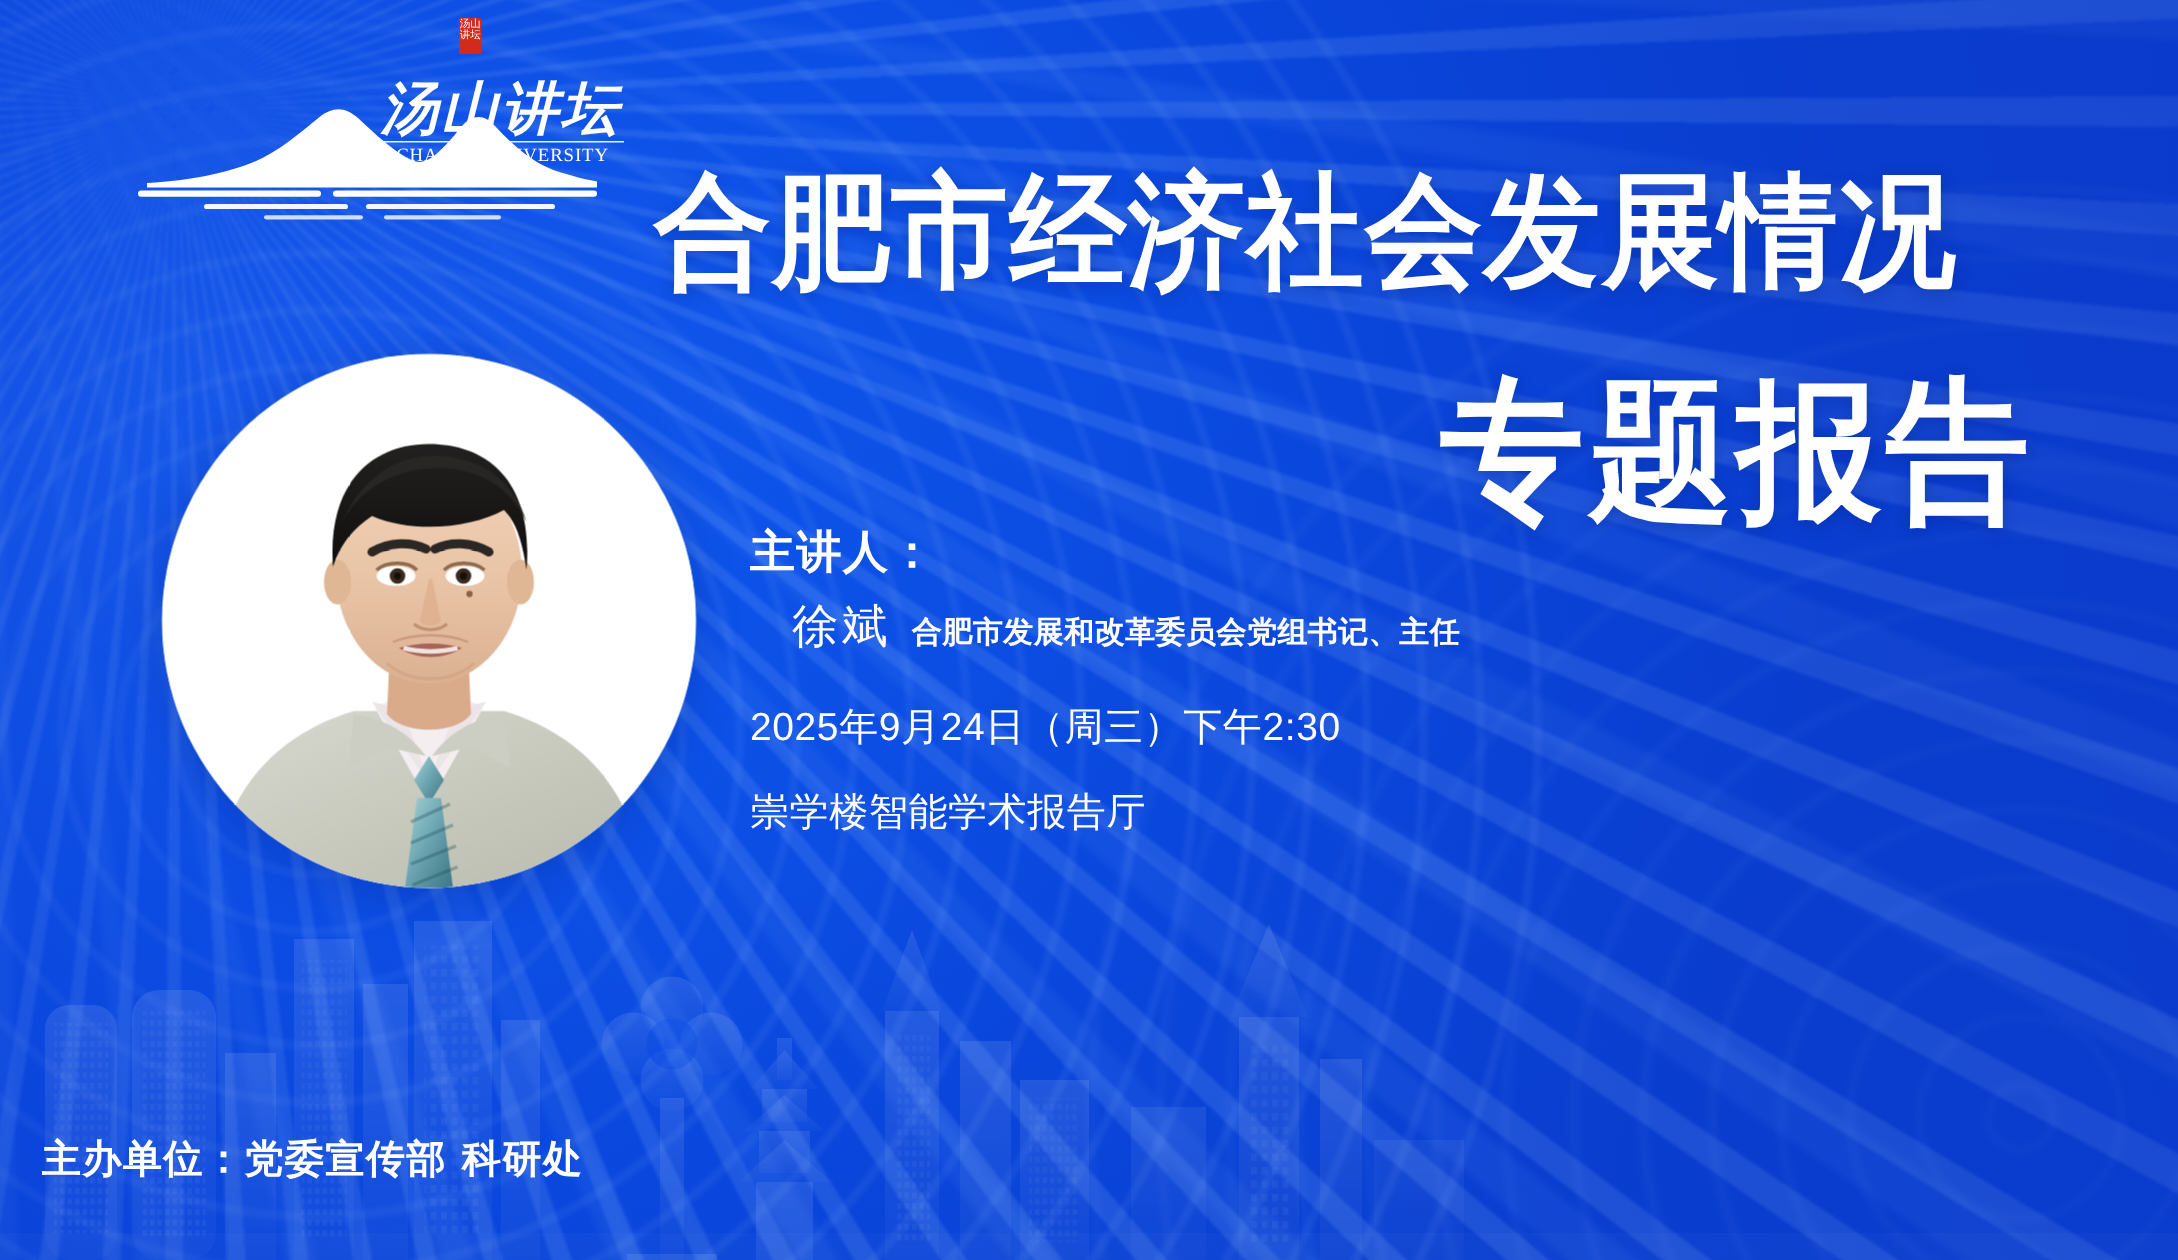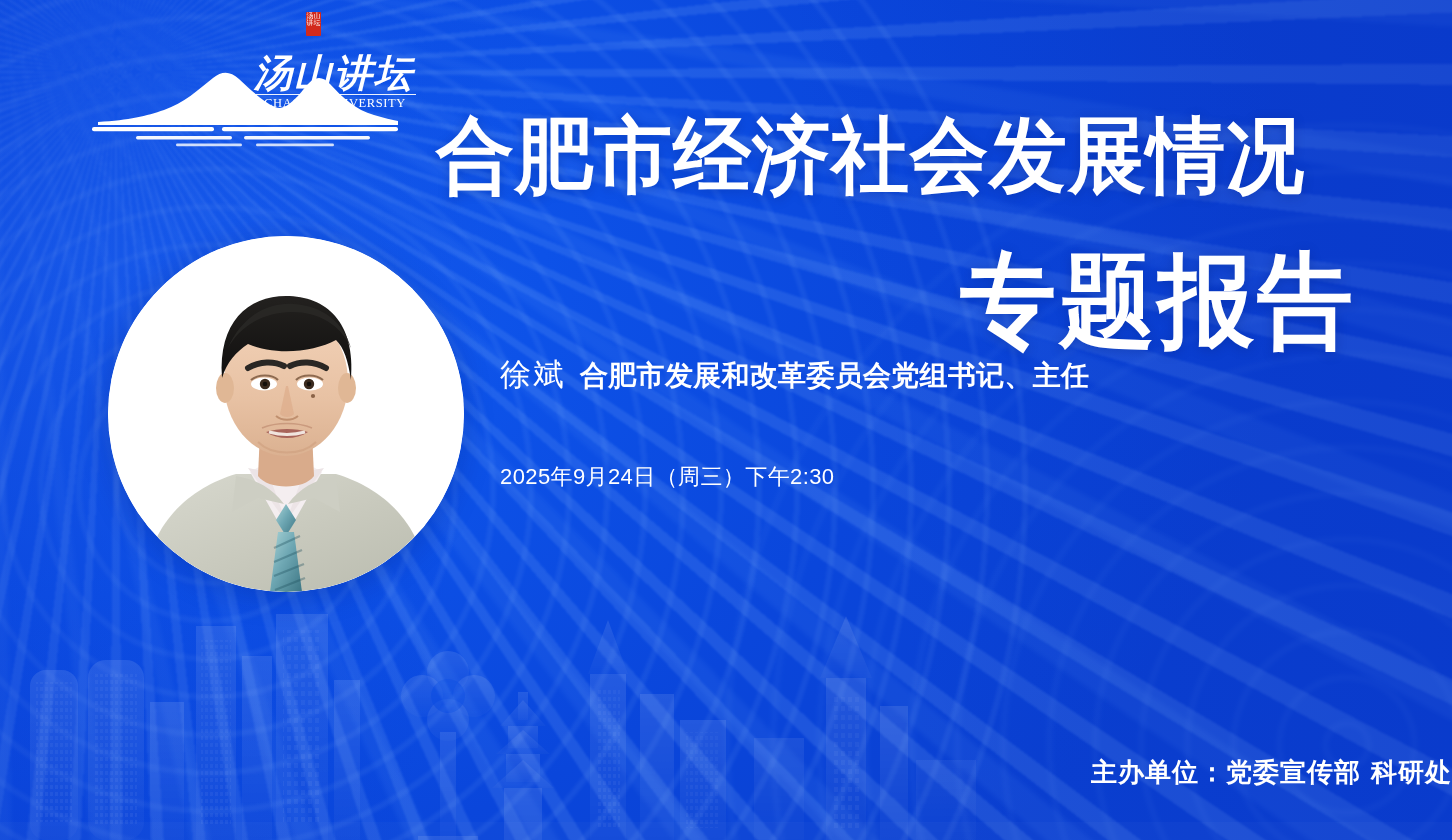--- a/index.html
+++ b/index.html
@@ -225,58 +225,58 @@
   }
   .info-label {
     font-size: 30px;
     font-weight: 900;
     letter-spacing: 1px;
     line-height: 1.42;
     font-family: "DejaVu Sans", "Liberation Sans", sans-serif;
     white-space: nowrap;
   }
   .info-value {
-    font-size: 22px;
+    font-size: 26px;
     font-weight: 400;
     letter-spacing: 0.4px;
     line-height: 1.5;
     font-family: "Liberation Sans", "DejaVu Sans", sans-serif;
     white-space: nowrap;
-    margin-top: 38px;
   }
   .speaker-row {
     display: flex;
     align-items: baseline;
     gap: 14px;
     white-space: nowrap;
     margin-top: 6px;
+    margin-left: 28px;
   }
   .speaker-name {
     font-size: 31px;
     font-weight: 400;
     letter-spacing: 2px;
     font-family: "Liberation Sans", "DejaVu Sans", sans-serif;
   }
   .speaker-title {
-    font-size: 28px;
+    font-size: 20px;
     font-weight: 700;
     letter-spacing: 0.3px;
     font-family: "DejaVu Sans", "Liberation Sans", sans-serif;
   }
   .gap-a { height: 22px; }
   .gap-b { height: 14px; }
   .gap-c { height: 4px; }
 
   
   .footer {
     position: absolute;
     left: 0;
     right: 0;
     top: 755px;
-    text-align: right;
+    text-align: left;
     text-decoration: underline;
   }
   .footer-text {
     display: inline-block;
     color: #ffffff;
     font-size: 26px;
     font-weight: 700;
     letter-spacing: 1px;
     font-family: "DejaVu Sans", "Liberation Sans", sans-serif;
     white-space: nowrap;
@@ -469,28 +469,30 @@
         <path d="M158 196 C170 204 188 204 200 196 C188 192 170 192 158 196 Z" fill="#a8645a"></path>
         <path d="M161 196 C172 199 186 199 197 196" stroke="#f0e4de" stroke-width="3" fill="none"></path>
         <path d="M154 192 C168 186 190 186 204 192" stroke="#c08d72" stroke-width="1.6" fill="none" opacity="0.7"></path>
 
         <path d="M150 206 C164 220 194 220 208 206" stroke="#cc9d7c" stroke-width="2" fill="none" opacity="0.55"></path>
       </g>
     </svg>
   </div>
 
   <div class="info">
+    <div class="info-label">主讲人：</div>
     <div class="speaker-row">
       <span class="speaker-name">徐斌</span>
       <span class="speaker-title">合肥市发展和改革委员会党组书记、主任</span>
     </div>
     <div class="gap-a"></div>
     <div class="gap-c"></div>
     <div class="info-value">2025年9月24日（周三）下午2:30</div>
     <div class="gap-b"></div>
     <div class="gap-c"></div>
+    <div class="info-value">崇学楼智能学术报告厅</div>
   </div>
 
   <div class="footer">
     <span class="footer-text">主办单位：党委宣传部  科研处</span>
   </div>
 
 </div>
 
 </body></html>

